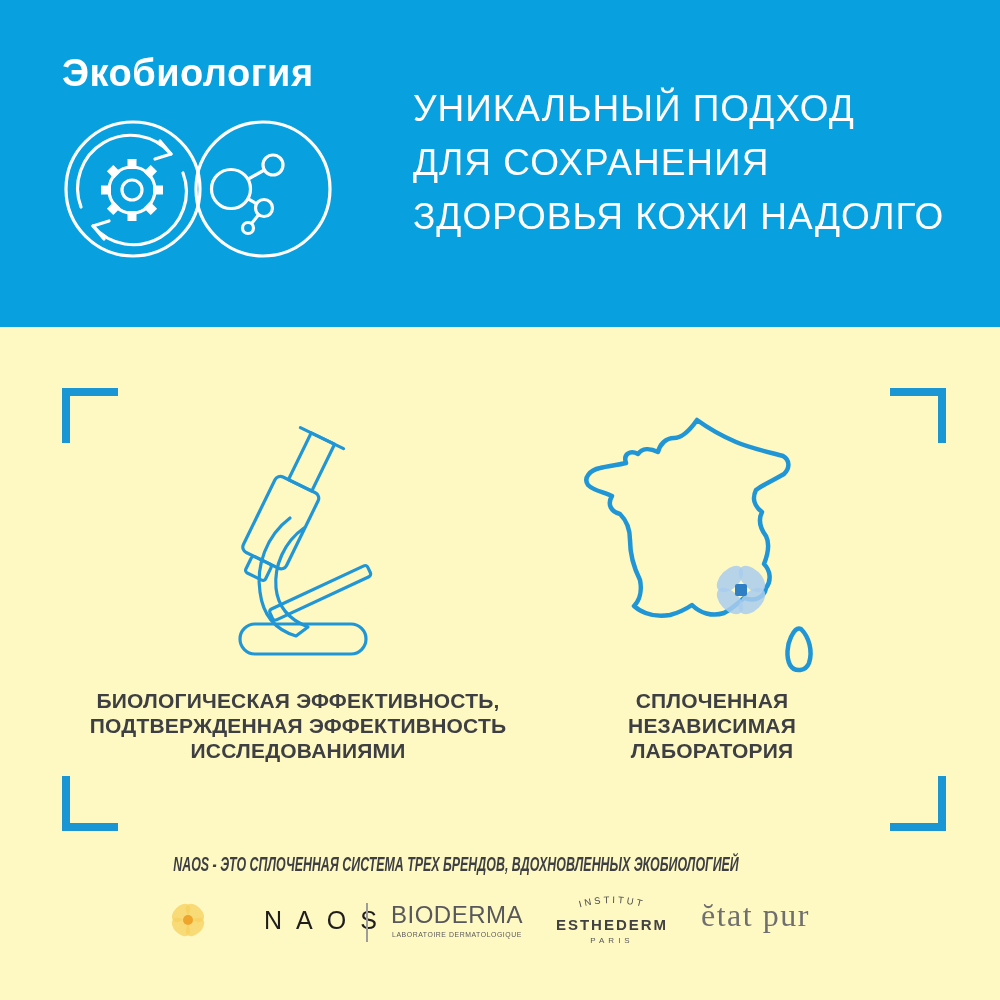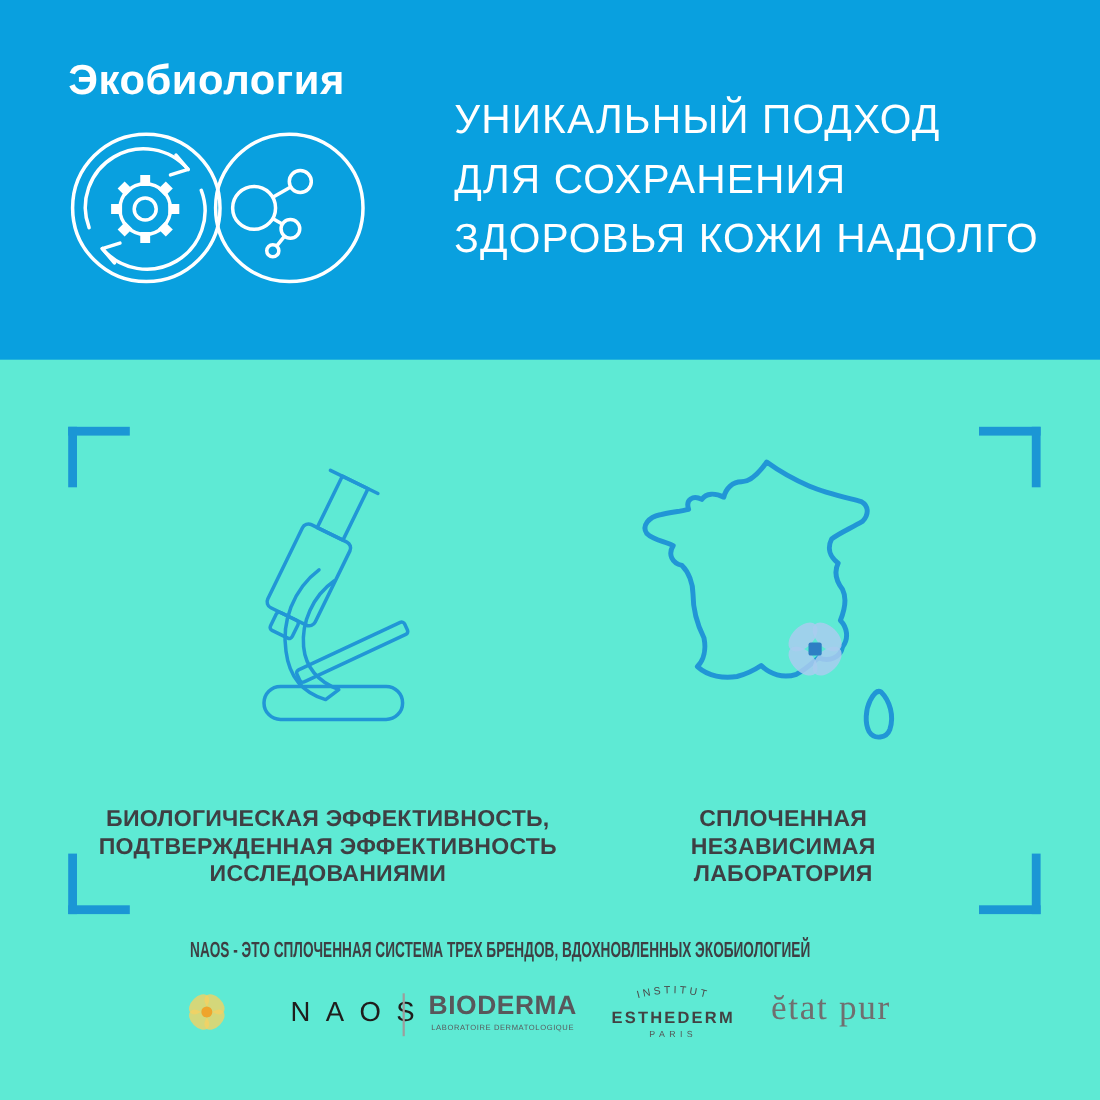--- a/index.html
+++ b/index.html
@@ -1,45 +1,45 @@
 <!DOCTYPE html>
 <html><head>
 <meta charset="utf-8">
 <style>
   html,body{margin:0;padding:0;background:#fff;}
-  #canvas{position:relative;width:1000px;height:1000px;background:#5eead4;overflow:hidden;
+  #canvas{position:relative;width:1000px;height:1000px;background:#fef9c3;overflow:hidden;
           font-family:"Liberation Sans",sans-serif;}
   
   .banner{position:absolute;left:0;top:0;width:1000px;height:327px;background:#09A0DF;}
   .eco-title{position:absolute;left:62px;top:52px;color:#fff;font-size:38px;font-weight:700;letter-spacing:.5px;}
   .headline{position:absolute;left:413px;top:82px;color:#fff;font-size:37px;font-weight:300;
             line-height:54px;letter-spacing:1px;text-transform:uppercase;}
   .banner-icon{position:absolute;left:56px;top:110px;}
   
   .bracket{position:absolute;width:48px;height:47px;border:0 solid #1B96D5;}
   .bracket.tl{left:62px;top:388px;border-left-width:8px;border-top-width:8px;}
   .bracket.tr{left:890px;top:388px;border-right-width:8px;border-top-width:8px;}
   .bracket.bl{left:62px;top:776px;border-left-width:8px;border-bottom-width:8px;}
   .bracket.br{left:890px;top:776px;border-right-width:8px;border-bottom-width:8px;}
   .micro-icon{position:absolute;left:232px;top:420px;}
   .france-icon{position:absolute;left:578px;top:408px;}
   .caption{position:absolute;top:688px;color:#3E3F43;font-size:21px;font-weight:700;line-height:25px;
-           text-align:center;letter-spacing:.2px;margin-top:44px;}
+           text-align:center;letter-spacing:.2px;}
   .caption.left{left:58px;width:480px;}
   .caption.right{left:572px;width:280px;}
   
-  .naos-sentence{position:absolute;left:0;top:853px;width:884px;text-align:center;color:#3E3F43;}
+  .naos-sentence{position:absolute;left:0;top:853px;width:884px;text-align:center;color:#3E3F43;font-style:italic;}
   .naos-sentence span{display:inline-block;font-size:20px;font-weight:700;transform:scaleX(.62);
                       transform-origin:center;white-space:nowrap;}
   .logo-naos-flower{position:absolute;left:168px;top:900px;}
   .logo-naos-word{position:absolute;left:224px;top:906px;font-size:25px;font-weight:400;
                   letter-spacing:14px;color:#1F1E1C;margin-left:40px;}
   .logo-divider{position:absolute;left:366px;top:903px;width:2px;height:39px;background:#9d9d9c;}
   .logo-bioderma{position:absolute;left:389px;top:901px;width:136px;text-align:center;color:#58575B;}
-  .logo-bioderma .bd-name{font-size:24px;font-weight:700;letter-spacing:.5px;}
+  .logo-bioderma .bd-name{font-size:24px;font-weight:400;letter-spacing:.5px;}
   .logo-bioderma .bd-sub{font-size:6.9px;letter-spacing:.55px;margin-top:2px;}
   .logo-esthederm{position:absolute;left:550px;top:889px;}
   .logo-etatpur{position:absolute;left:701px;top:897px;font-size:32px;font-weight:400;
                 color:#706F6F;letter-spacing:1.5px;font-family:Liberation Serif, serif;}
 </style>
 </head>
 <body>
 
 <div id="canvas">
 

